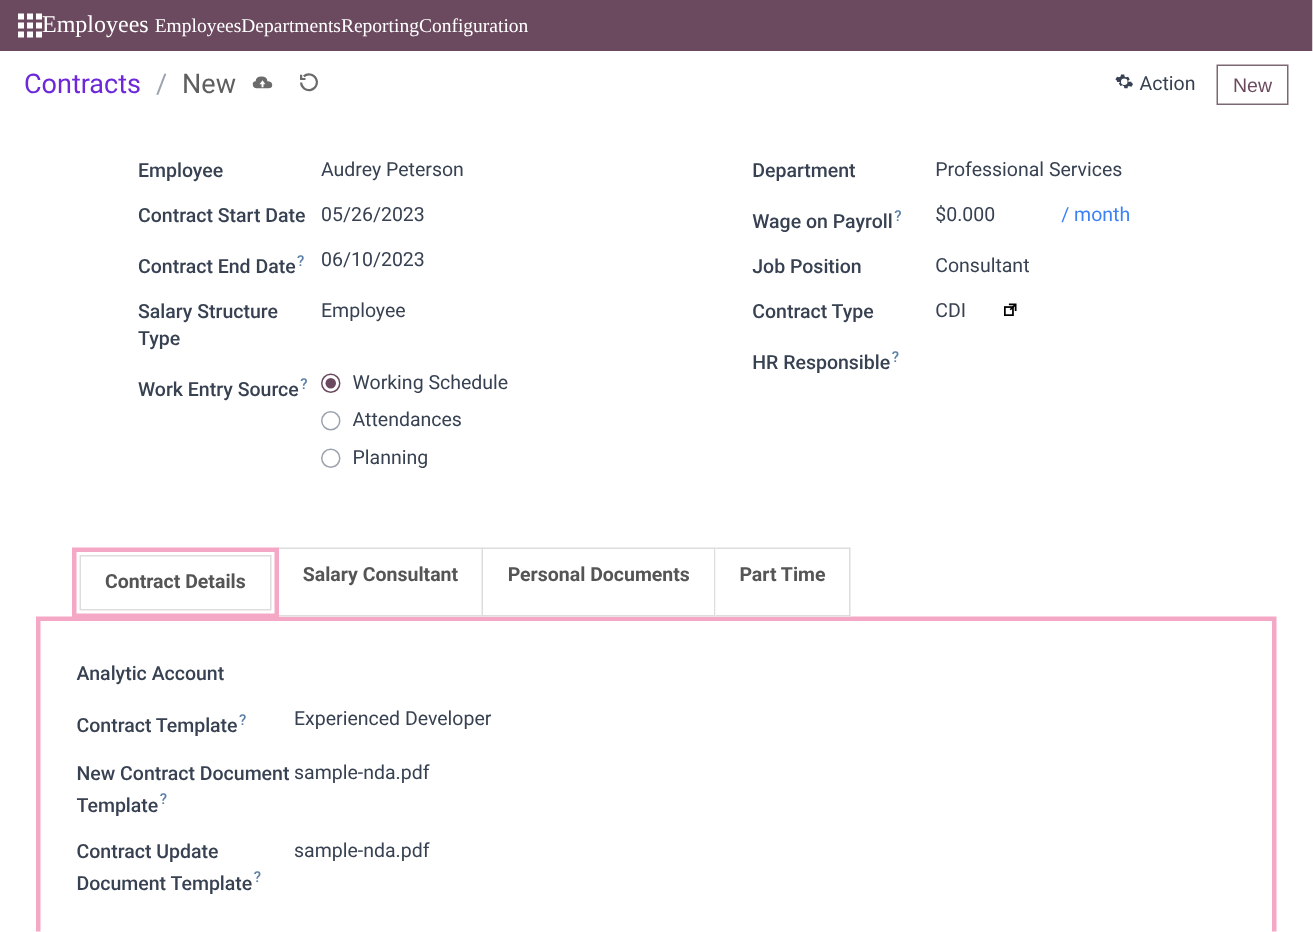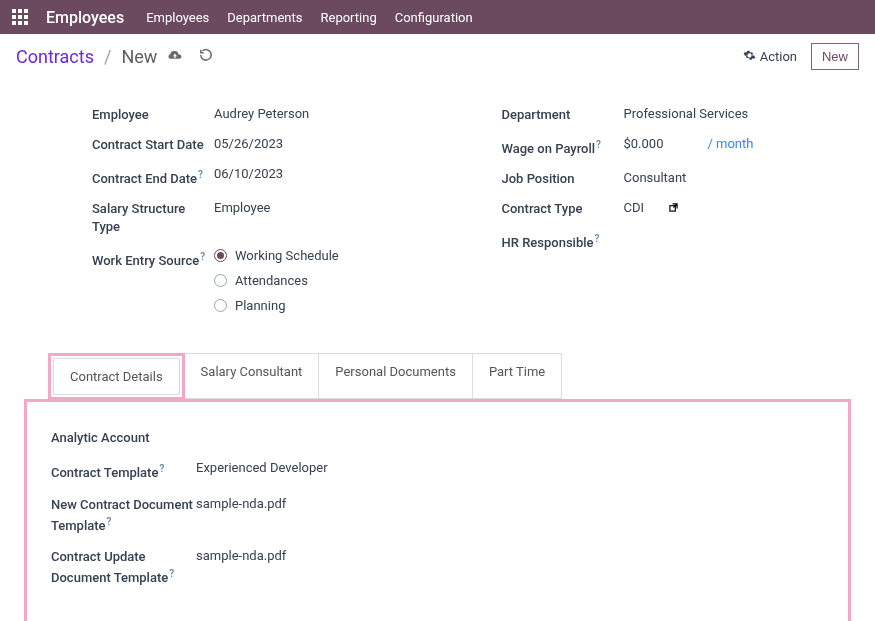--- a/index.html
+++ b/index.html
@@ -12,22 +12,22 @@
       height: 621px;
       overflow: hidden;
     }
     .nav {
       background: #6b4a5f;
       height: 34px;
       display: flex;
       align-items: center;
       padding: 0 12px;
       color: #fff;
-      gap: 18px;
       font-size: 14px;
+      font-family: Liberation Serif, serif;
     }
     .nav-apps-icon {
       width: 16px; height: 16px;
       display: grid;
       grid-template-columns: repeat(3, 4px);
       grid-template-rows: repeat(3, 4px);
       gap: 2px;
     }
     .nav-apps-icon span { background: #fff; }
     .nav-title { font-size: 16px; font-weight: 500; margin-right: 4px; }
@@ -74,21 +74,21 @@
     .help-q { color: #5b7fa6; font-size: 10px; vertical-align: super; margin-left: 1px; }
     .field-value { color: #374151; }
     .wage-row { display: flex; align-items: center; gap: 4px; }
     .wage-unit { margin-left: 40px; color: #3b82f6; }
     .radio-group { display: flex; flex-direction: column; gap: 10px; }
     .radio-item { display: flex; align-items: center; gap: 8px; }
     .radio { width: 13px; height: 13px; border: 1.5px solid #6b4a5f; border-radius: 50%; display: inline-flex; align-items: center; justify-content: center; }
     .radio.checked::after { content: ""; width: 7px; height: 7px; background: #6b4a5f; border-radius: 50%; }
     .radio.unchecked { border-color: #9ca3af; }
     .ext-icon { margin-left: 22px; color: #000; font-size: 11px; }
-    .tabs-wrap { margin: 24px 48px 0 48px; }
+    .tabs-wrap { margin: 36px 48px 0 48px; font-weight: bold; }
     .tabs { display: flex; }
     .tab {
       padding: 10px 16px;
       border: 1px solid #ddd;
       border-left: none;
       background: #fff;
       font-size: 13px;
       color: #555;
       cursor: pointer;
     }

